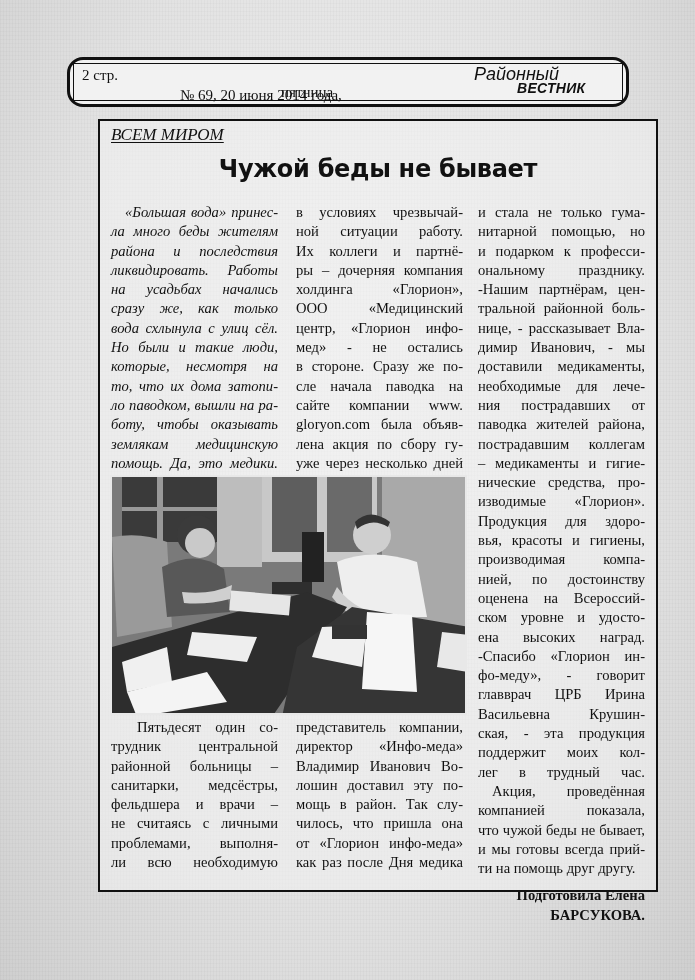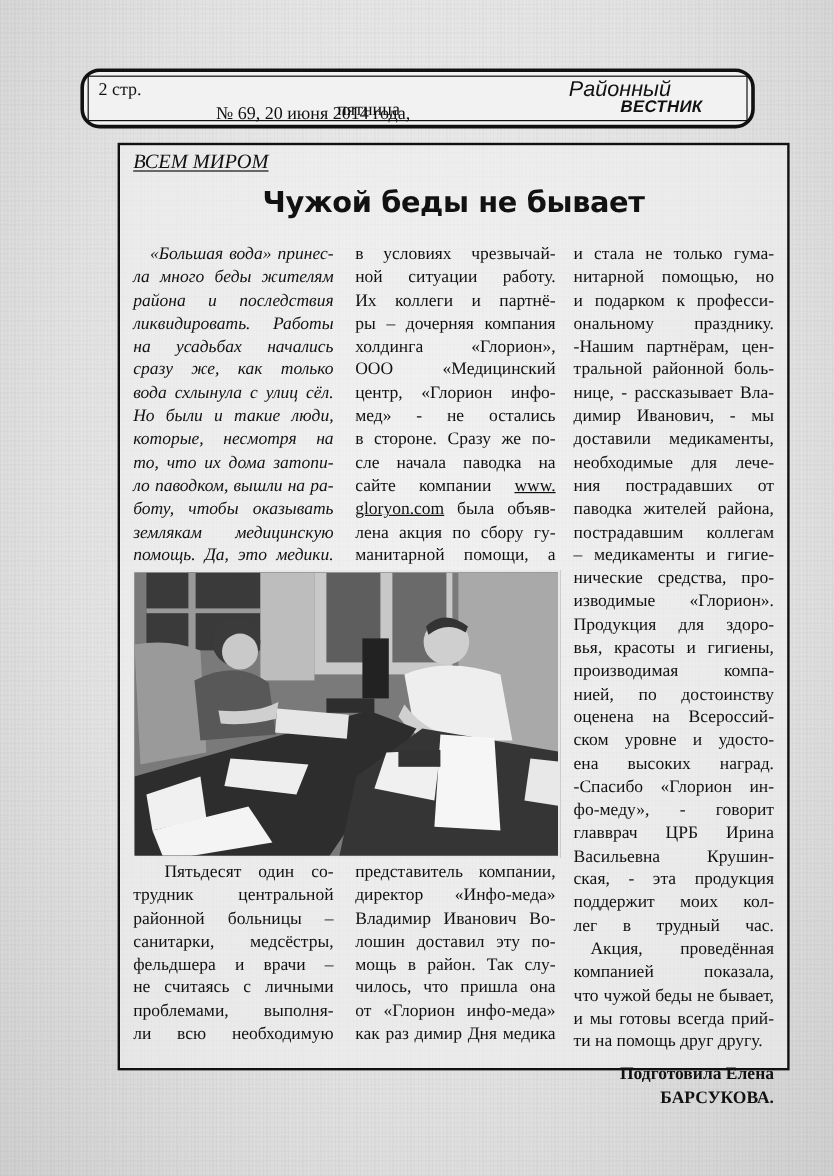--- a/index.html
+++ b/index.html
@@ -62,21 +62,21 @@
   .col .ln { display: block; height: 19.3px; white-space: nowrap; text-align-last: justify; }
   .col .ln.last { text-align-last: left; }
   .col .ln.indent { padding-left: 14px; }
   .col .ln.right { text-align: right; text-align-last: right; font-weight: bold; }
   .lead { font-style: italic; }
   .c1 { left: 11px; top: 82px; width: 167px; }
   .c2 { left: 196px; top: 82px; width: 167px; }
   .c3 { left: 378px; top: 82px; width: 167px; }
   .c1b { left: 11px; top: 597px; width: 167px; }
   .c2b { left: 196px; top: 597px; width: 167px; }
-  .link { text-decoration: underline; }
+  .link { }
   .photo {
     position: absolute; left: 10px; top: 354px; width: 357px; height: 240px;
     border: 2px solid #e8e8e8; box-sizing: border-box; overflow: hidden;
     background: #6b6b6b;
   }
 </style>
 </head>
 <body>
 
 <div class="grain"></div>
@@ -119,21 +119,20 @@
     <span class="ln">ры – дочерняя компания</span>
     <span class="ln">холдинга «Глорион»,</span>
     <span class="ln">ООО «Медицинский</span>
     <span class="ln">центр, «Глорион инфо-</span>
     <span class="ln">мед» - не остались</span>
     <span class="ln">в стороне. Сразу же по-</span>
     <span class="ln">сле начала паводка на</span>
     <span class="ln">сайте компании <span class="link">www.</span></span>
     <span class="ln"><span class="link">gloryon.com</span> была объяв-</span>
     <span class="ln">лена акция по сбору гу-</span>
-    <span class="ln">манитарной помощи, а</span>
     <span class="ln">уже через несколько дней</span>
   </div>
 
   <div class="col c3">
     <span class="ln">и стала не только гума-</span>
     <span class="ln">нитарной помощью, но</span>
     <span class="ln">и подарком к професси-</span>
     <span class="ln">ональному празднику.</span>
     <span class="ln">-Нашим партнёрам, цен-</span>
     <span class="ln">тральной районной боль-</span>
@@ -230,15 +229,15 @@
   </div>
 
   <div class="col c2b">
     <span class="ln">представитель компании,</span>
     <span class="ln">директор «Инфо-меда»</span>
     <span class="ln">Владимир Иванович Во-</span>
     <span class="ln">лошин доставил эту по-</span>
     <span class="ln">мощь в район. Так слу-</span>
     <span class="ln">чилось, что пришла она</span>
     <span class="ln">от «Глорион инфо-меда»</span>
-    <span class="ln">как раз димир Дня медика</span>
+    <span class="ln">как раз после Дня медика</span>
   </div>
 </div>
 
 </body></html>

